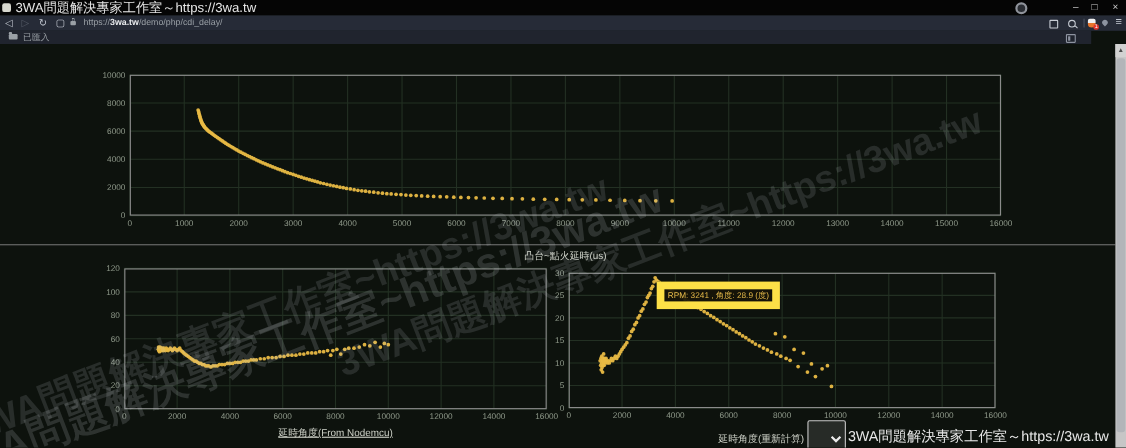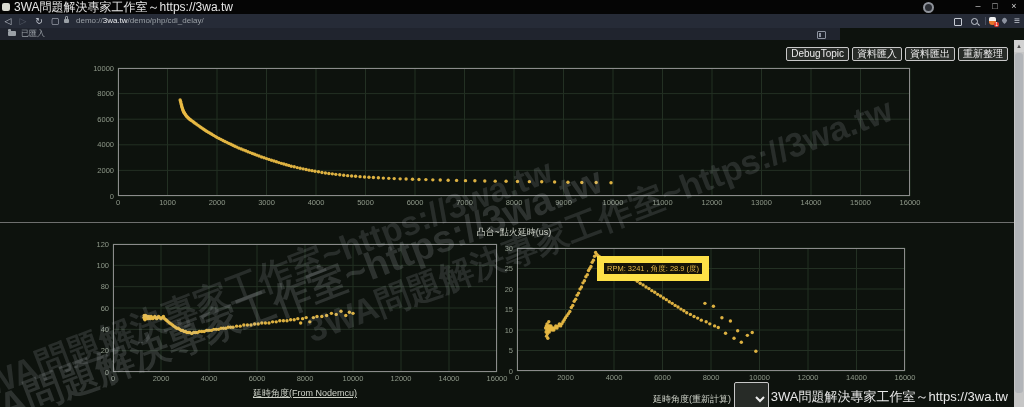--- a/index.html
+++ b/index.html
@@ -17,31 +17,31 @@
   .win-btn{position:absolute;top:0;font-size:9px;line-height:13px;color:#cfcfcf;width:12px;text-align:center;}
   .win-min{right:40px;} .win-max{right:23px;} .win-close{right:4px;}
 
   .toolbar{position:absolute;left:0;top:14px;width:1024px;height:14px;background:#262b37;z-index:20;}
   .tb-ic{position:absolute;top:0;height:14px;line-height:14px;font-size:9px;color:#c3c8d1;text-align:center;width:12px;}
   .tb-fwd{color:#565c68;}
   .lockwrap{position:absolute;left:64px;top:5px;}
   .lock{width:5px;height:4px;background:#9aa0a6;border-radius:1px;position:relative;display:block;}
   .lock:before{content:"";position:absolute;left:1px;top:-3px;width:3px;height:3px;border:1px solid #9aa0a6;border-bottom:none;border-radius:2px 2px 0 0;box-sizing:border-box;}
   .urltext{position:absolute;left:76px;top:0;font-size:8px;line-height:14px;white-space:nowrap;color:#9aa0a6;}
-  .urltext .dom{color:#e8eaed;font-weight:normal;margin-top:14px;}
+  .urltext .dom{color:#e8eaed;font-weight:bold;margin-top:14px;}
   .magnifier{position:absolute;right:46px;top:4px;width:5px;height:5px;border:1px solid #c7ccd4;border-radius:50%;}
   .magnifier:after{content:"";position:absolute;width:3px;height:1px;background:#c7ccd4;transform:rotate(45deg);right:-3px;bottom:-1px;}
   .tabsearch{position:absolute;right:62px;top:4px;width:6px;height:6px;border:1px solid #c7ccd4;border-radius:1px;}
   .tb-sep{position:absolute;right:38px;top:3px;width:1px;height:8px;background:#4a5060;}
   .shield{position:absolute;right:28px;top:3px;width:7px;height:8px;background:linear-gradient(180deg,#f1f1f1 45%,#e8762d 45%);border-radius:2px 2px 4px 4px;}
   .shield-badge{position:absolute;right:-3px;bottom:-2px;background:#e4382d;color:#fff;font-size:5px;line-height:5px;padding:0 1px;border-radius:2px;}
   .pin{position:absolute;right:17px;top:4px;width:5px;height:5px;background:#8d93a0;border-radius:50% 50% 50% 0;transform:rotate(-45deg);}
   .menu-ic{position:absolute;right:4px;top:0;font-size:10px;line-height:14px;color:#c3c8d1;}
 
-  .bookmarks{position:absolute;left:0;top:28px;width:840px;height:12px;background:#20242e;z-index:20;}
+  .bookmarks{position:absolute;left:0;top:28px;width:992px;height:12px;background:#20242e;z-index:20;}
   .folder{position:absolute;left:8px;top:3px;width:8px;height:5px;background:#9aa0a6;border-radius:1px;}
   .folder:before{content:"";position:absolute;left:0;top:-2px;width:3px;height:2px;background:#9aa0a6;border-radius:1px 1px 0 0;}
   .bm-label{position:absolute;left:21px;top:0;font-size:8px;line-height:12px;color:#9aa0a6;}
   .sidepanel{position:absolute;right:14px;top:3px;width:7px;height:6px;border:1px solid #8d93a0;border-radius:1px;}
   .sidepanel:before{content:"";position:absolute;left:1px;top:1px;bottom:1px;width:2px;background:#8d93a0;}
 
   
   .page{position:absolute;left:0;top:40px;width:1024px;height:367px;background:#0d120d;overflow:hidden;}
   .page-title{position:absolute;left:0;top:2px;width:1010px;text-align:center;font-size:15px;color:#e8e8e8;z-index:6;}
   .btn-row{position:absolute;right:16px;top:7px;display:flex;gap:3px;z-index:7;}
@@ -96,21 +96,21 @@
 </div>
 
 <div class="toolbar">
   <span class="tb-ic" style="left:2px;">◁</span>
   <span class="tb-ic tb-fwd" style="left:17px;">▷</span>
   <span class="tb-ic" style="left:33px;">↻</span>
   <span class="tb-ic" style="left:49px;">▢</span>
   <span class="lockwrap">
       <span class="lock"></span>
     </span>
-  <span class="urltext"><span>demo://</span><span class="dom">3wa.tw</span><span>/demo/php/cdi_delay/</span></span>
+  <span class="urltext"><span>https://</span><span class="dom">3wa.tw</span><span>/demo/php/cdi_delay/</span></span>
   <span class="tabsearch"></span>
   <span class="magnifier"></span>
   <span class="tb-sep"></span>
   <span class="shield">
     <span class="shield-badge">1</span>
   </span>
   <span class="pin"></span>
   <span class="menu-ic">≡</span>
 </div>
 
@@ -120,26 +120,20 @@
   <span class="sidepanel"></span>
 </div>
 
 <div class="page">
 
   <div class="wm wm1">3WA問題解決專家工作室~https://3wa.tw</div>
   <div class="wm wm2">3WA問題解決專家工作室~https://3wa.tw</div>
   <div class="wm wm3">3WA問題解決專家工作室~https://3wa.tw</div>
 
 
-  <div class="btn-row">
-    <button>DebugTopic</button>
-    <button>資料匯入</button>
-    <button>資料匯出</button>
-    <button>重新整理</button>
-  </div>
 
   <div class="chart" id="chart-main" style="left:118px;top:28px;width:792px;height:128px;">
       <svg width="792" height="128">
         <line x1="0" y1="0" x2="0" y2="128" stroke="#233023" stroke-width="1"></line>
         <text x="0" y="137" text-anchor="middle" font-size="7.5" fill="#8f998a">0</text>
         <line x1="49.5" y1="0" x2="49.5" y2="128" stroke="#233023" stroke-width="1"></line>
         <text x="49.5" y="137" text-anchor="middle" font-size="7.5" fill="#8f998a">1000</text>
         <line x1="99" y1="0" x2="99" y2="128" stroke="#233023" stroke-width="1"></line>
         <text x="99" y="137" text-anchor="middle" font-size="7.5" fill="#8f998a">2000</text>
         <line x1="148.5" y1="0" x2="148.5" y2="128" stroke="#233023" stroke-width="1"></line>

